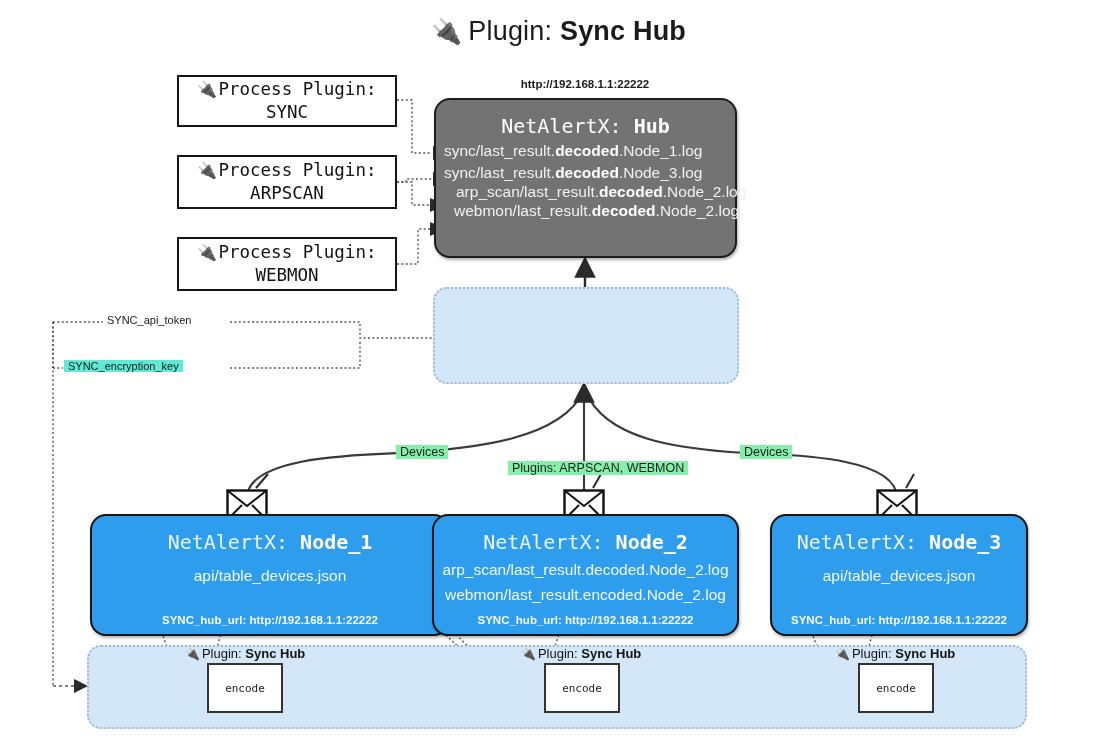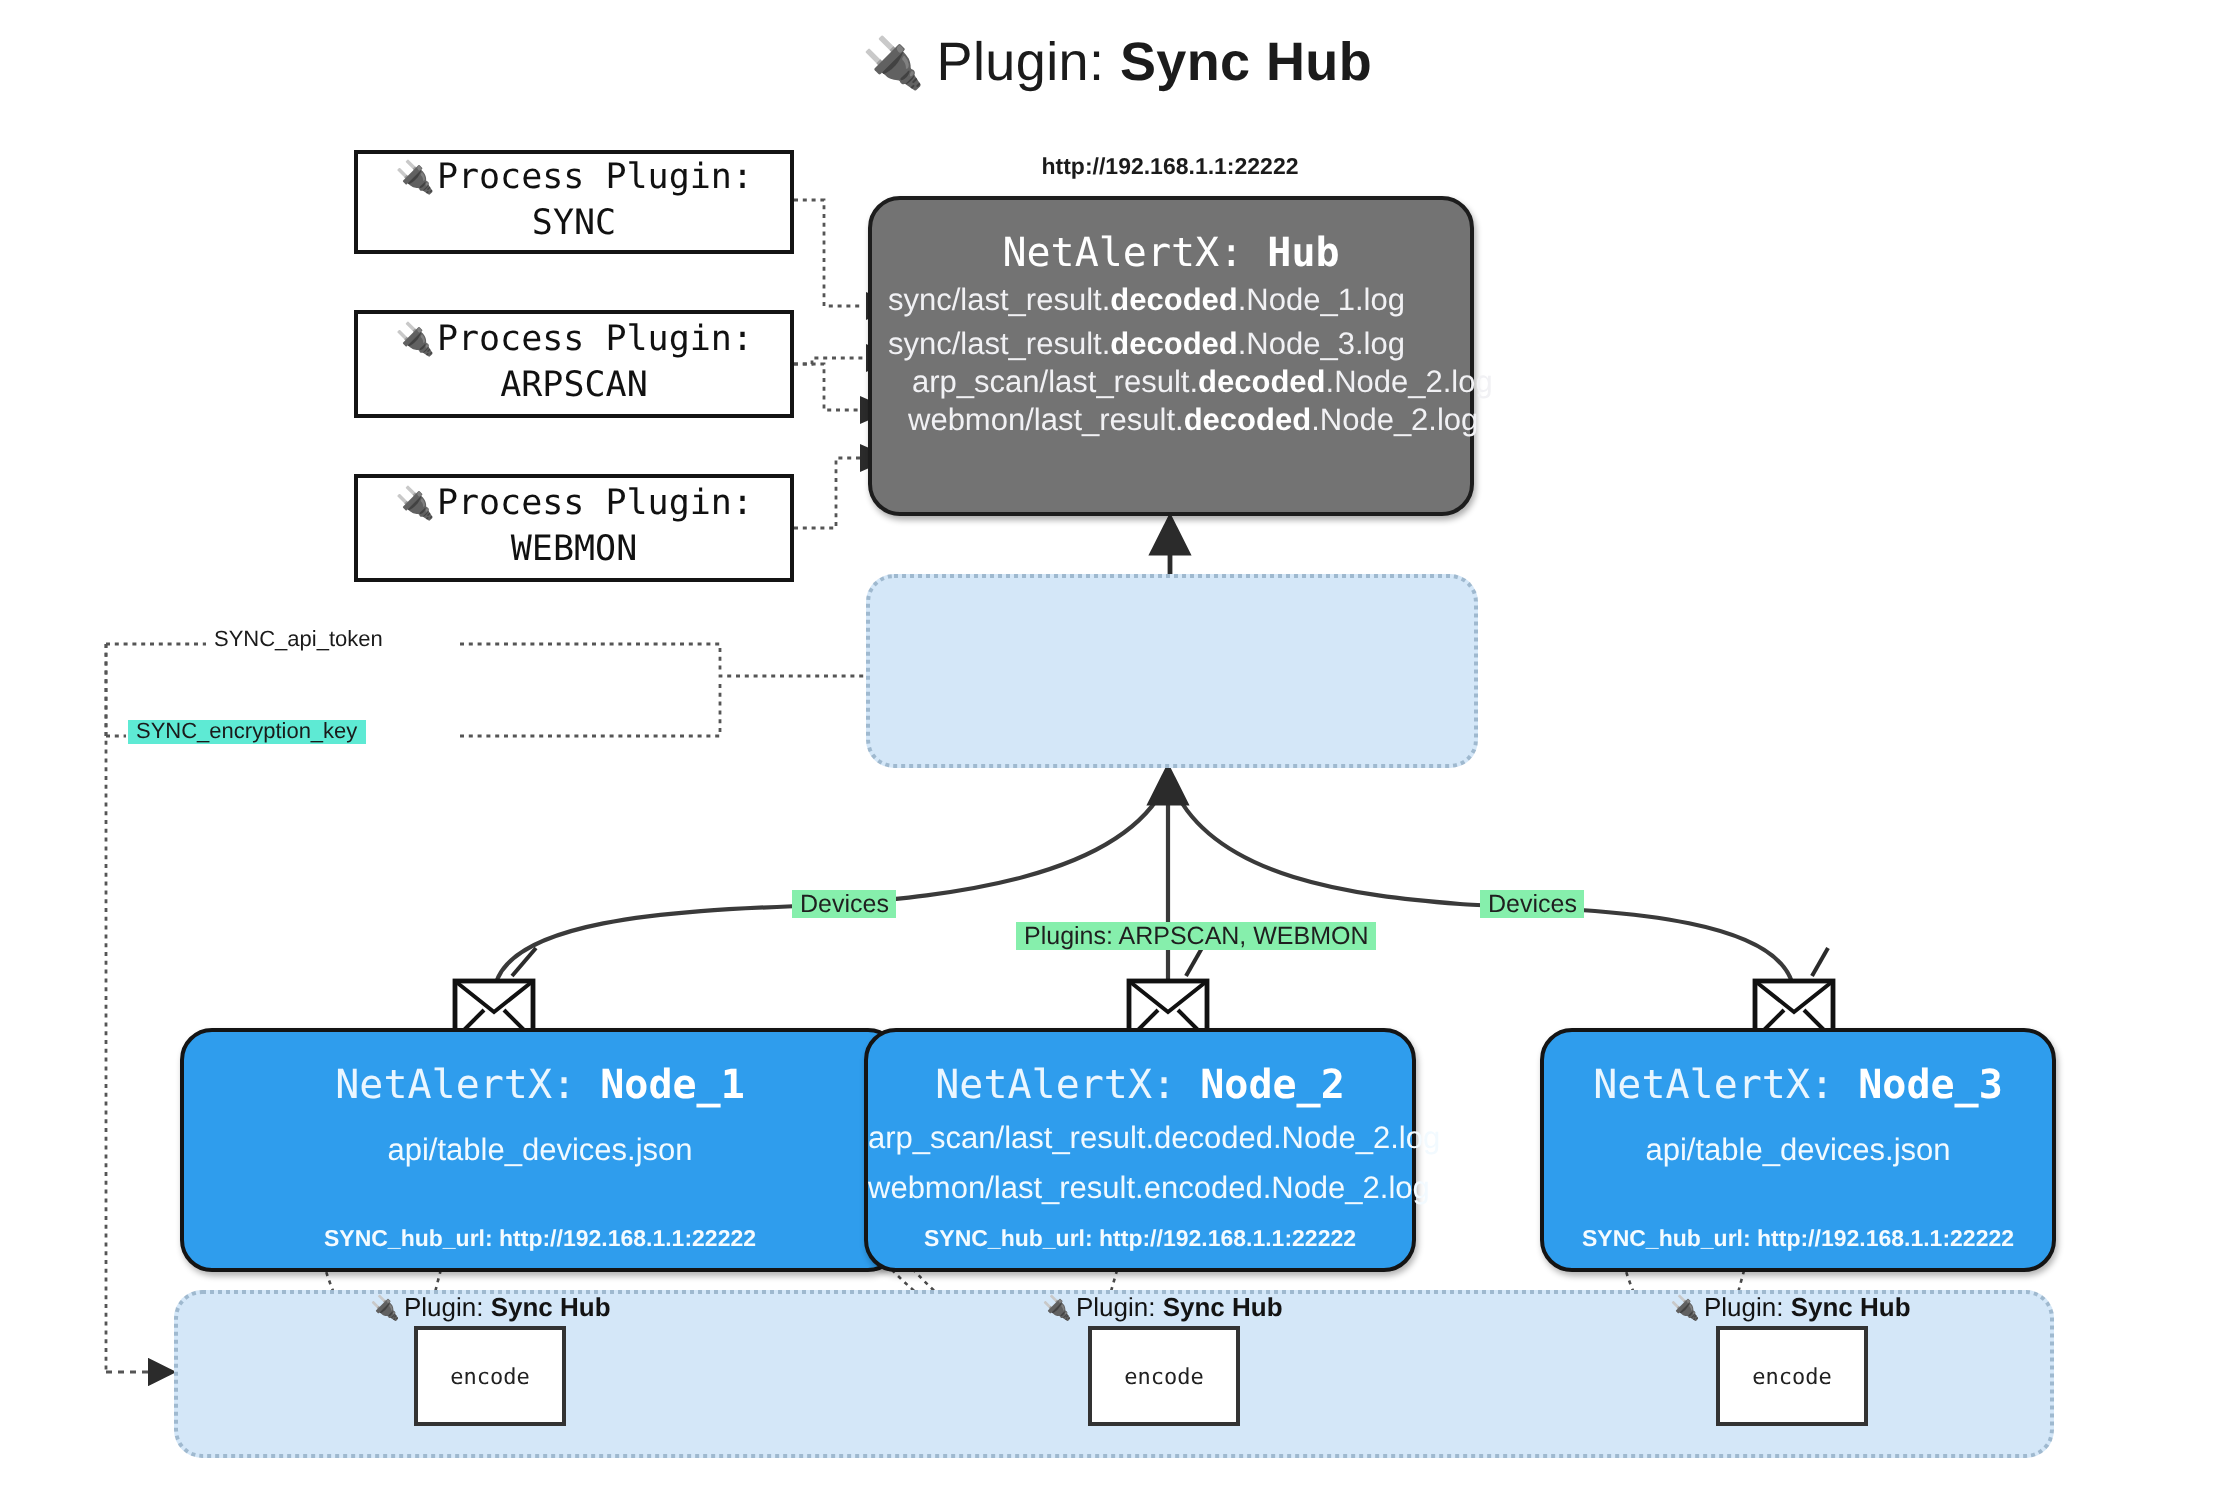--- a/index.html
+++ b/index.html
@@ -205,21 +205,21 @@
   </svg>
 
   <div class="node" style="left:90px;top:514px;width:360px;height:122px;">
     <div class="ntitle">
       <span>NetAlertX:</span> <b>Node_1</b>
     </div>
     <div class="nline">api/table_devices.json</div>
     <div class="nurl">SYNC_hub_url: http://192.168.1.1:22222</div>
   </div>
 
-  <div class="node" style="left:432px;top:514px;width:276px;height:122px;">
+  <div class="node" style="left:432px;top:514px;width:307px;height:122px;">
     <div class="ntitle">
       <span>NetAlertX:</span> <b>Node_2</b>
     </div>
     <div class="nline two">arp_scan/last_result.decoded.Node_2.log</div>
     <div class="nline two">webmon/last_result.encoded.Node_2.log</div>
     <div class="nurl">SYNC_hub_url: http://192.168.1.1:22222</div>
   </div>
 
   <div class="node" style="left:770px;top:514px;width:258px;height:122px;">
     <div class="ntitle">

